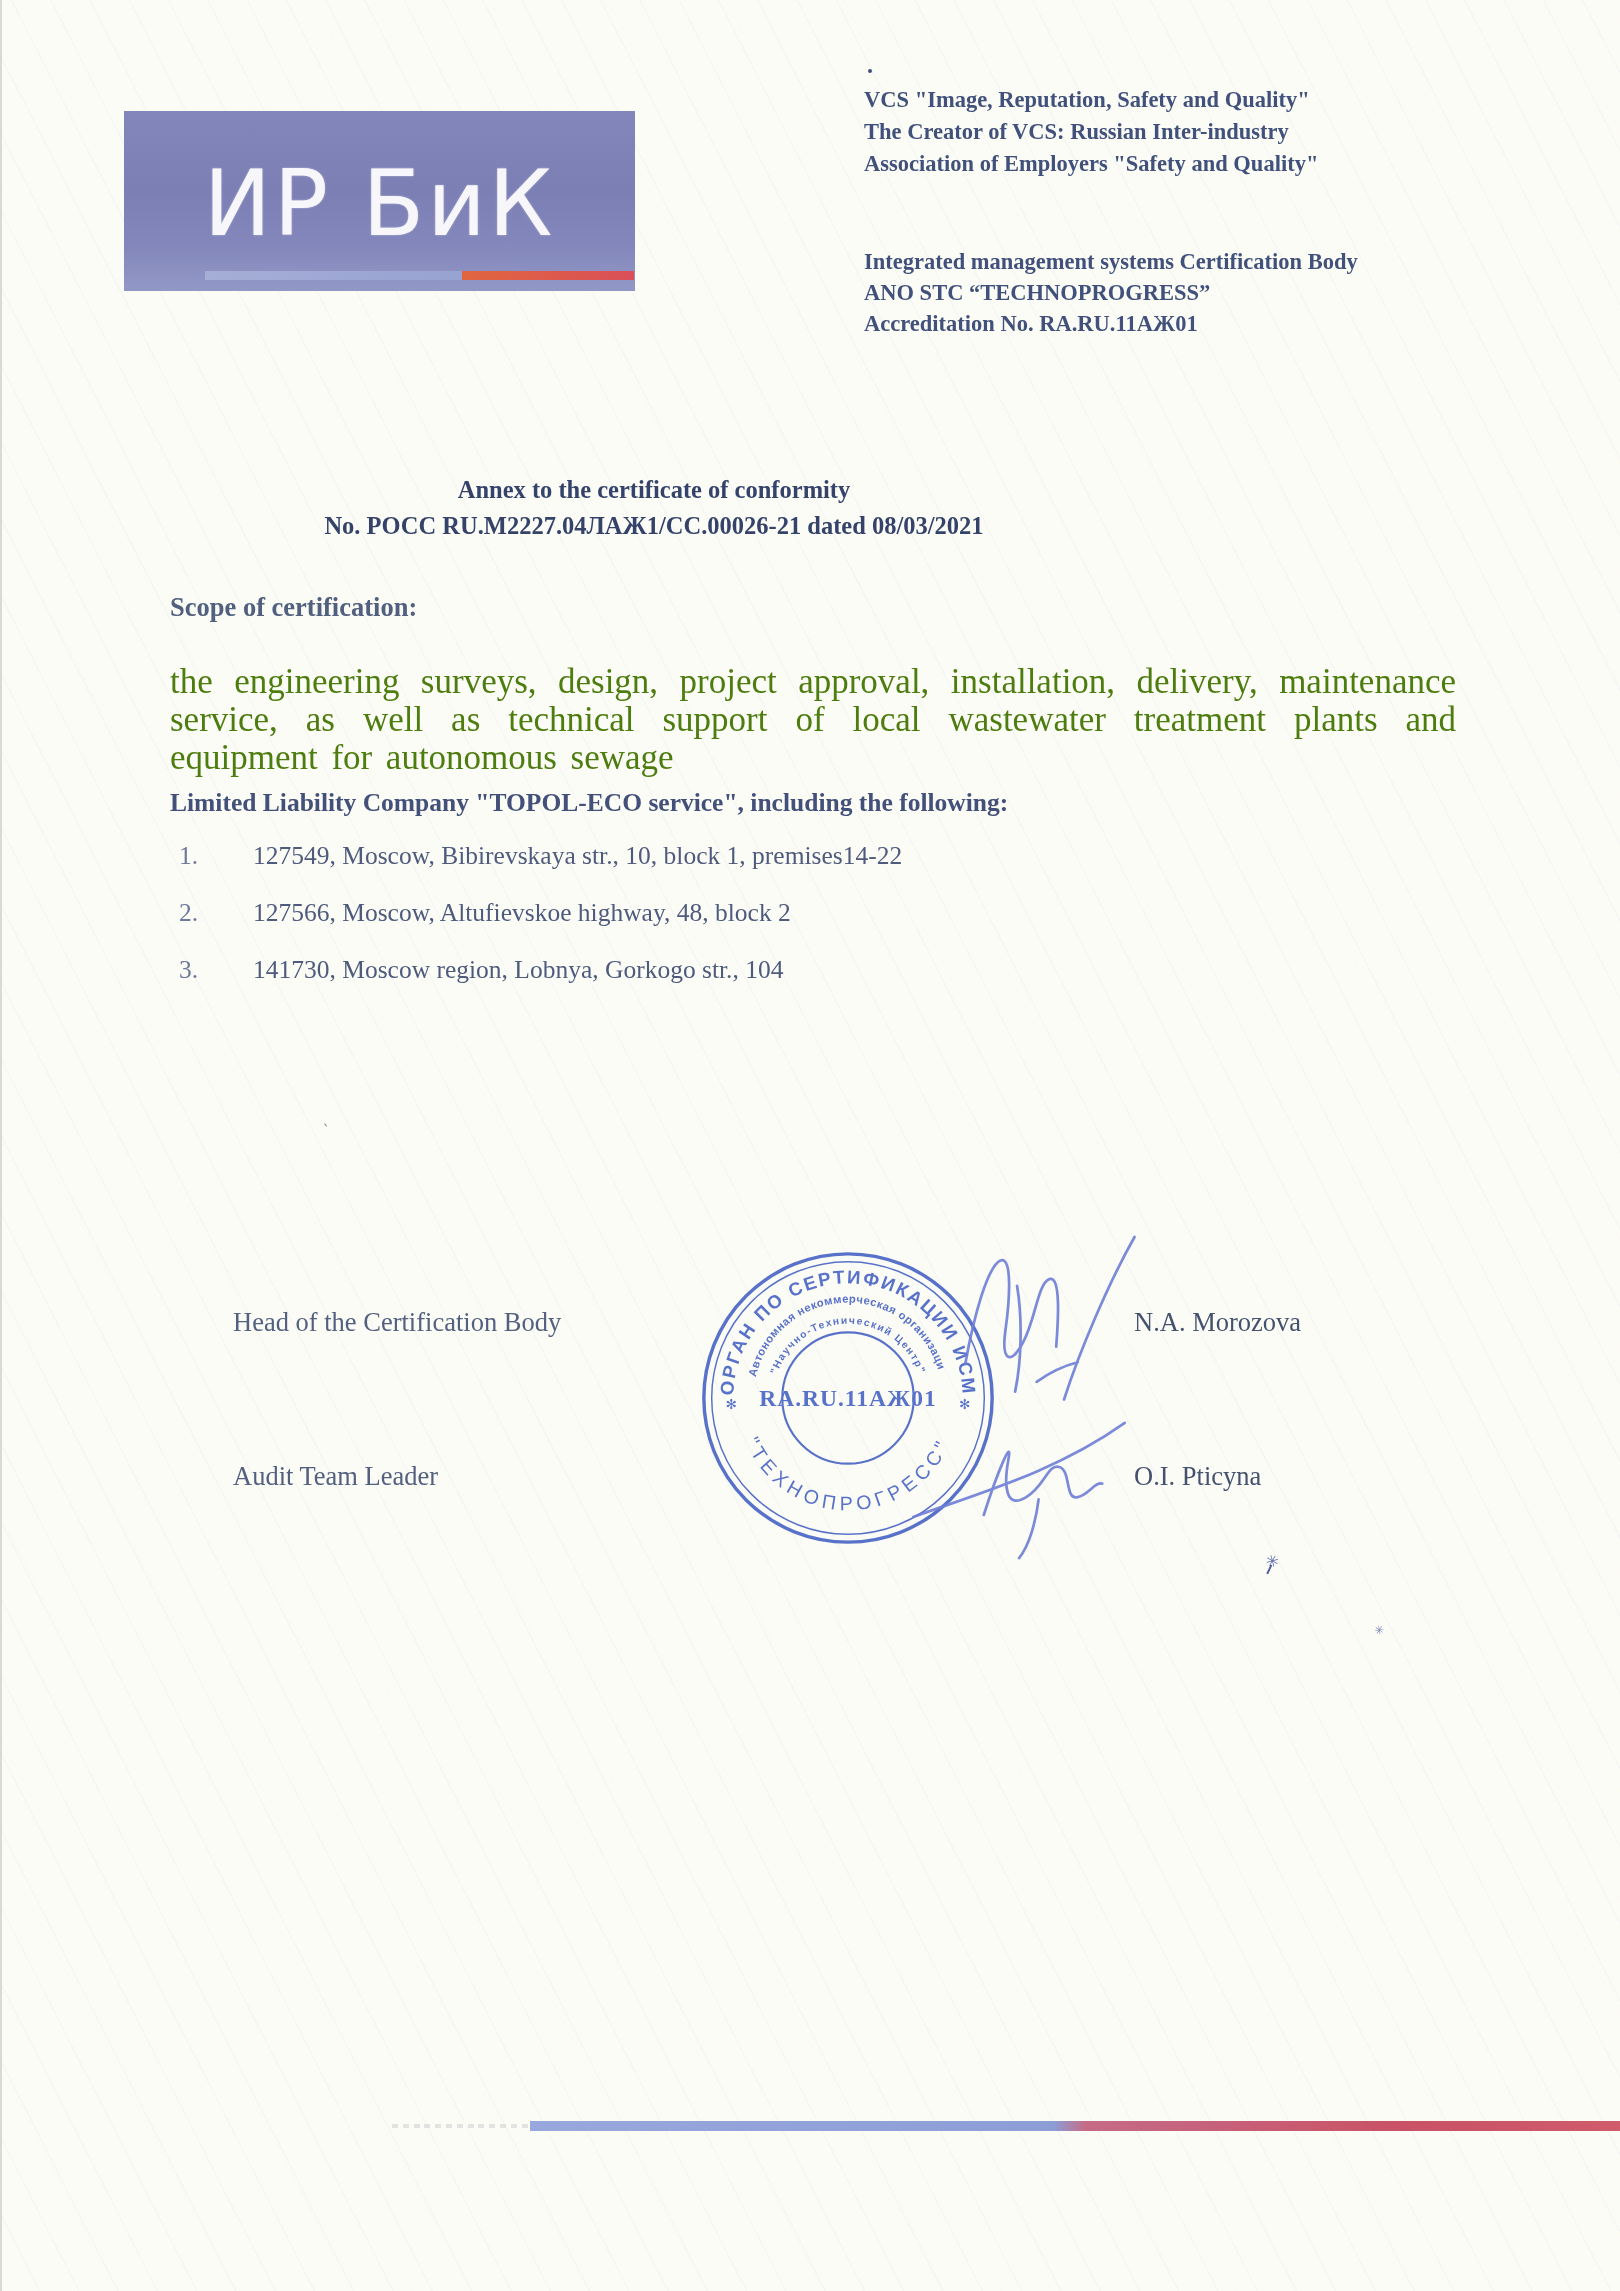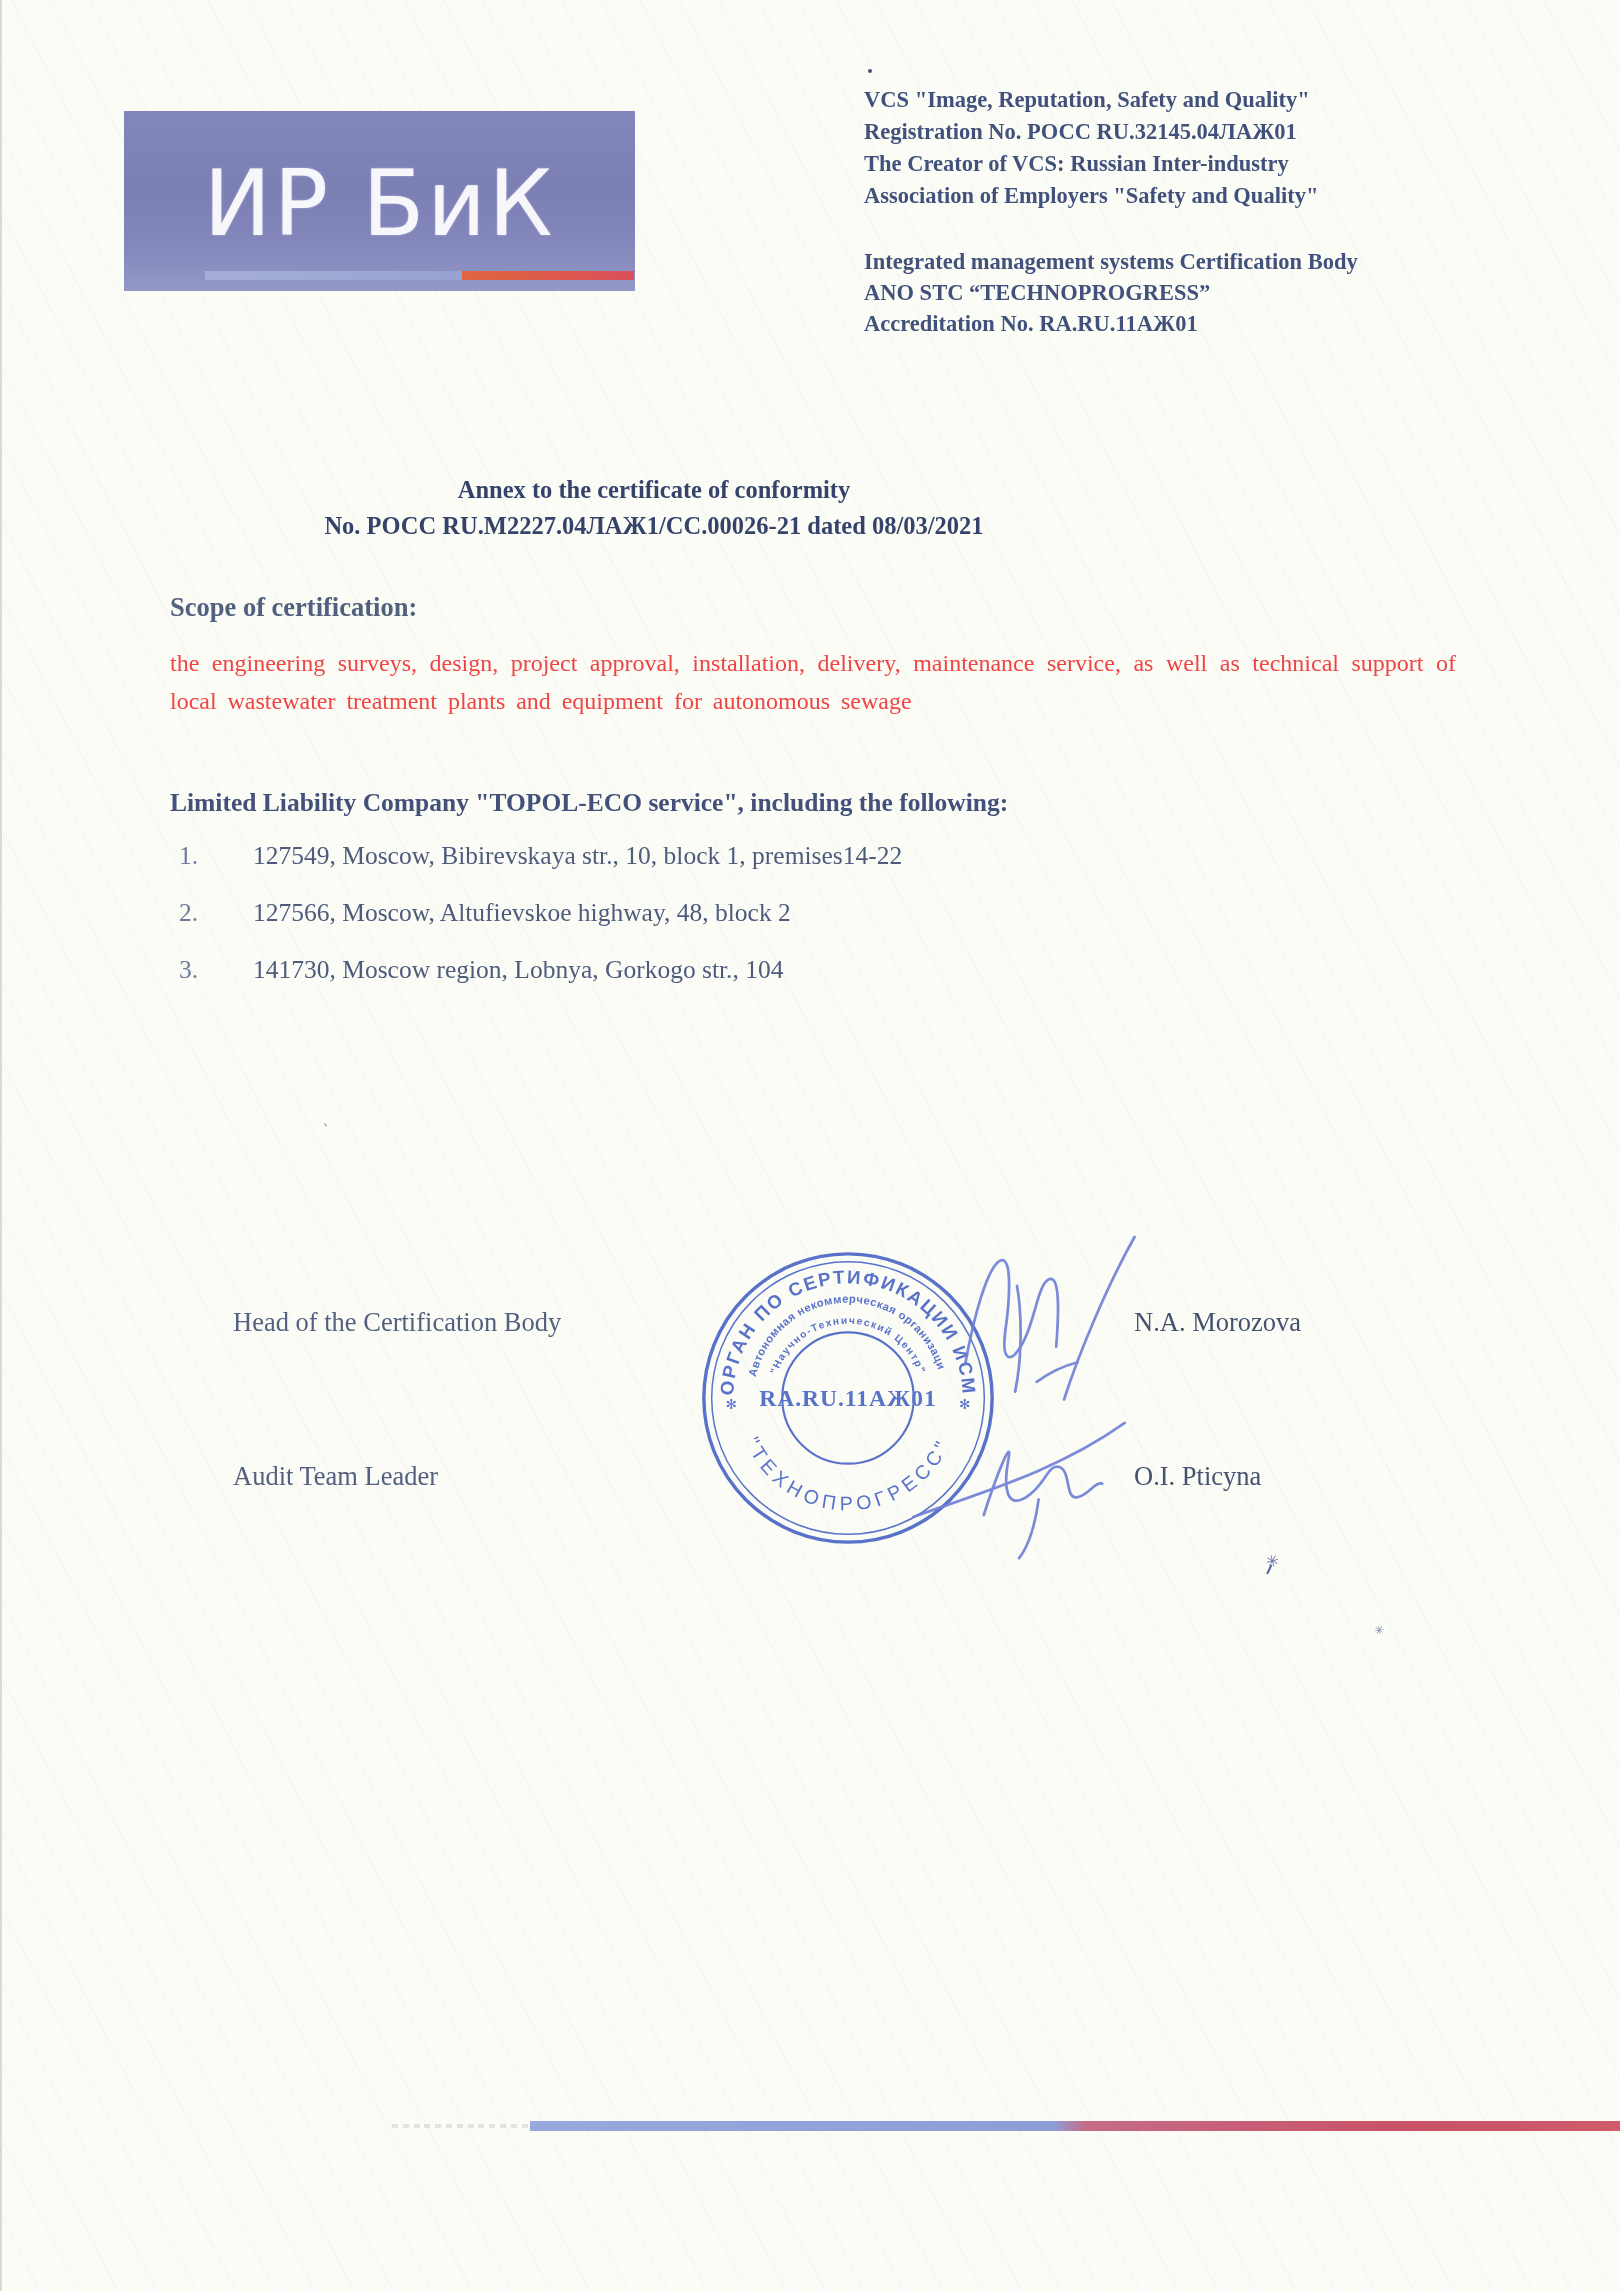--- a/index.html
+++ b/index.html
@@ -39,22 +39,22 @@
   .vdot{position:absolute;left:868px;top:69px;width:3.9px;height:3.9px;background:#44507a;border-radius:50%;}
 
   
   .title{position:absolute;left:0;width:1308px;text-align:center;color:#35436b;font-weight:bold;font-size:24.5px;}
   .title-1{top:476px;}
   .title-2{top:512px;}
 
   
   .scope-head{position:absolute;left:170px;top:592px;font-size:26.5px;font-weight:bold;color:#51607f;}
   .scope-body{
-    position:absolute;left:170px;top:644px;width:1286px;
-    font-size:24px;line-height:38px;color:#ef4444;text-align:justify;word-spacing:4.9px;
+    position:absolute;left:170px;top:663px;width:1286px;
+    font-size:35px;line-height:38px;color:#4d7c0f;text-align:justify;word-spacing:4.9px;
   }
   .company{position:absolute;left:170px;top:788px;font-size:25.5px;font-weight:bold;color:#43507a;width:1294px;}
 
   
   .addr-row{position:absolute;left:179px;width:1274px;font-size:25.5px;color:#4e5b7d;}
   .addr-num{display:inline-block;width:74px;color:#6d789a;}
   .addr-1{top:841px;}.addr-2{top:898px;}.addr-3{top:955px;}
 
   
   .sig-label{position:absolute;left:233px;font-size:26.5px;color:#53607f;}
@@ -92,21 +92,20 @@
     <span class="logo-text">ИР БиК</span>
     <div class="logo-strip">
       <div class="strip-blue"></div>
       <div class="strip-red"></div>
     </div>
   </div>
 
   <div class="vdot"></div>
   <div class="hdr hdr-1">
     <div>VCS "Image, Reputation, Safety and Quality"</div>
-    <div>Registration No. РОСС RU.32145.04ЛАЖ01</div>
     <div>The Creator of VCS: Russian Inter-industry</div>
     <div>Association of Employers "Safety and Quality"</div>
   </div>
   <div class="hdr hdr-2">
     <div>Integrated management systems Certification Body</div>
     <div>ANO STC “TECHNOPROGRESS”</div>
     <div>Accreditation No. RA.RU.11АЖ01</div>
   </div>
 
   <div class="title title-1">Annex to the certificate of conformity</div>

